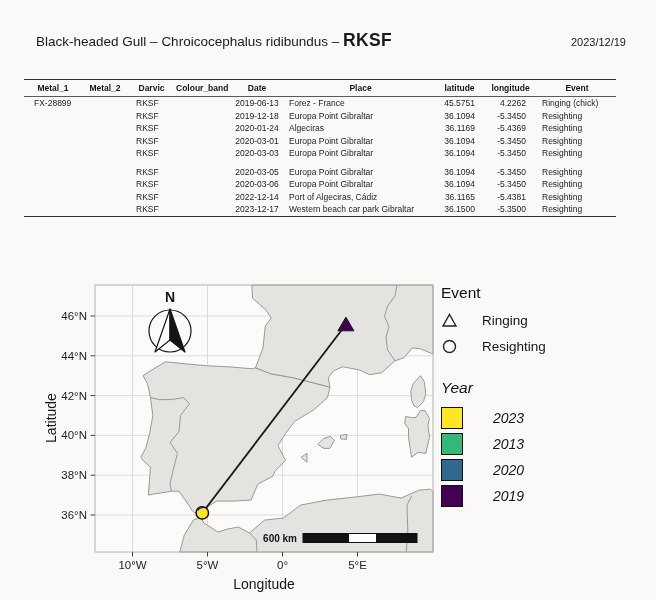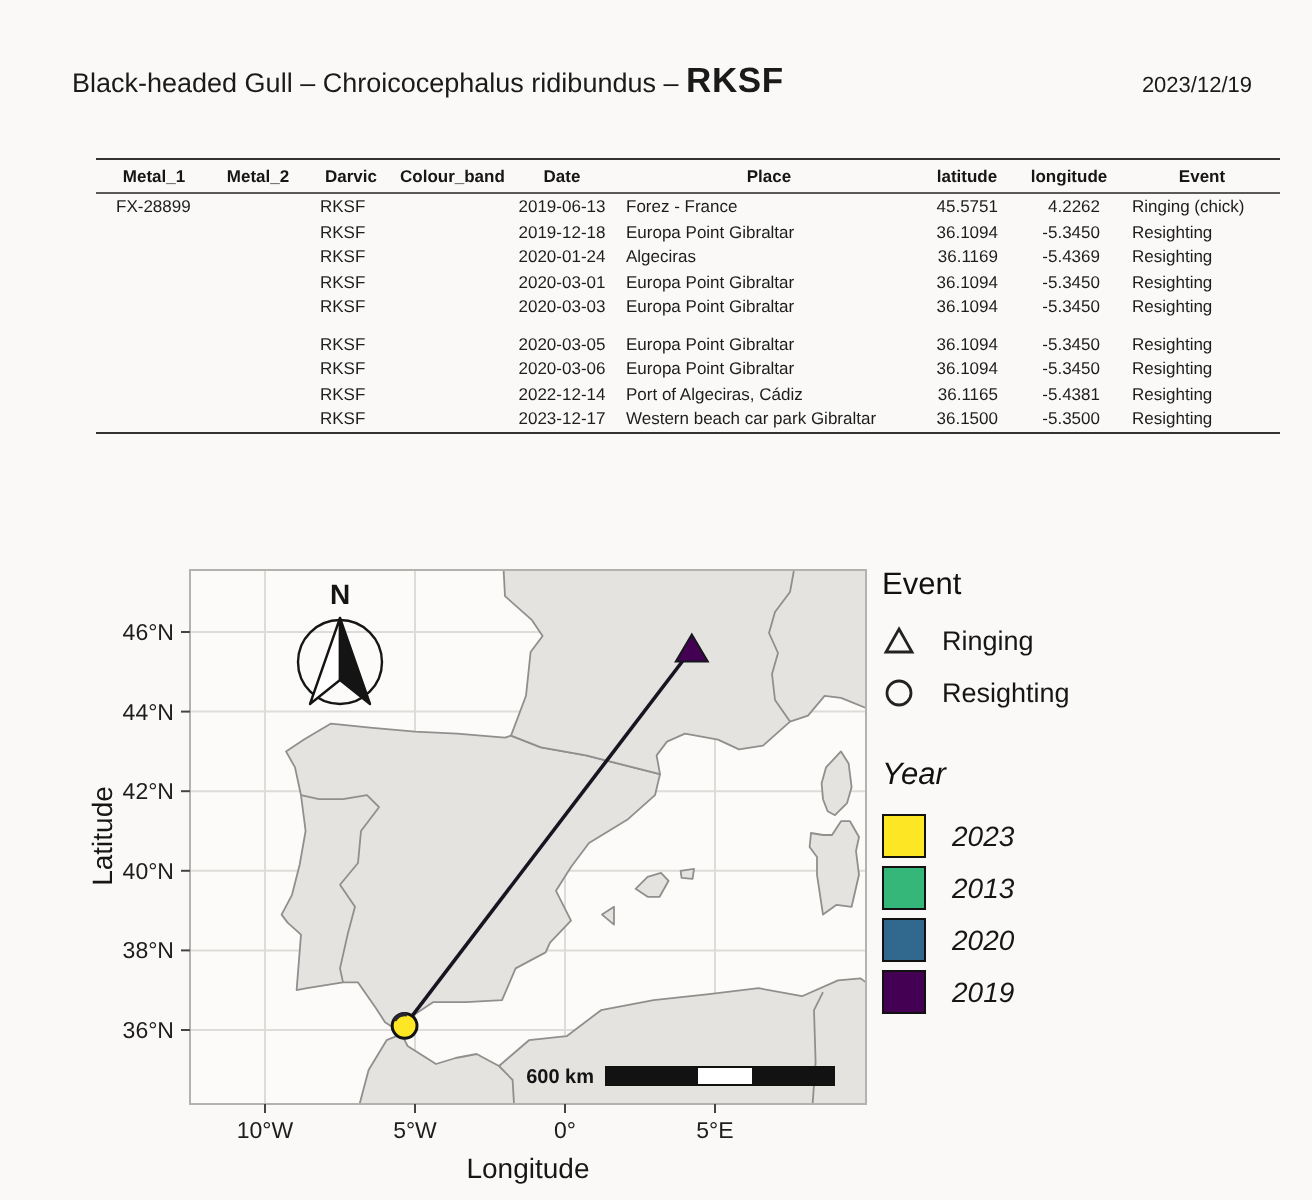--- a/index.html
+++ b/index.html
@@ -13,21 +13,21 @@
   .page-header{
     position:absolute;top:30px;left:36px;right:30px;
     display:flex;justify-content:space-between;align-items:baseline;
   }
   .title{font-size:13.5px;color:#1a1a1a;white-space:nowrap;}
   .title .latin{}
   .title .ring{font-weight:bold;font-size:17.5px;letter-spacing:.3px;}
   .report-date{font-size:11px;color:#1a1a1a;}
   
   .sightings{
-    position:absolute;top:79px;left:48px;width:592px;
+    position:absolute;top:79px;left:24px;width:592px;
     border-collapse:collapse;table-layout:fixed;
     border-top:1.6px solid #333;border-bottom:1.6px solid #333;
     font-size:8.5px;
   }
   .sightings th{
     font-weight:bold;text-align:center;padding:3px 1px 3px 1px;
     border-bottom:1px solid #5a5a5a;font-size:8.5px;color:#161616;
   }
   .sightings td{
     padding:1px 2px;height:10.5px;text-align:center;color:#1d1d1d;
@@ -40,25 +40,25 @@
   .sightings td:nth-child(8){text-align:right;padding-right:12px;}
   .sightings td:nth-child(9){text-align:left;padding-left:4px;}
   .sightings tr.row-gap td{padding-top:7px;}
   
   .map-figure{position:absolute;left:30px;top:278px;width:420px;height:322px;}
   
   .legend{position:absolute;left:441px;top:284px;width:200px;}
   .legend-title{font-size:15.5px;color:#111;margin-bottom:10px;}
   .legend-item{display:flex;align-items:center;margin-bottom:9px;}
   .legend-item .sym{width:17px;height:17px;flex:0 0 17px;}
-  .legend-item .lbl{font-size:13.5px;margin-left:13px;color:#161616;}
+  .legend-item .lbl{font-size:13.5px;margin-left:24px;color:#161616;}
   .legend-year-block{margin-top:24px;font-style:italic;}
   .legend-year-item{display:flex;align-items:center;margin-bottom:4px;}
   .swatch{width:22px;height:22px;border:1.3px solid #111;box-sizing:border-box;flex:0 0 22px;}
-  .legend-year-item .lbl{font-size:14px;margin-left:13px;color:#161616;}
+  .legend-year-item .lbl{font-size:14px;margin-left:30px;color:#161616;}
 </style>
 </head>
 <body>
 
 <div class="page-header">
   <div class="title">
     <span>Black-headed Gull</span>
     <span>–</span>
     <span class="latin">Chroicocephalus ridibundus</span>
     <span>–</span>

